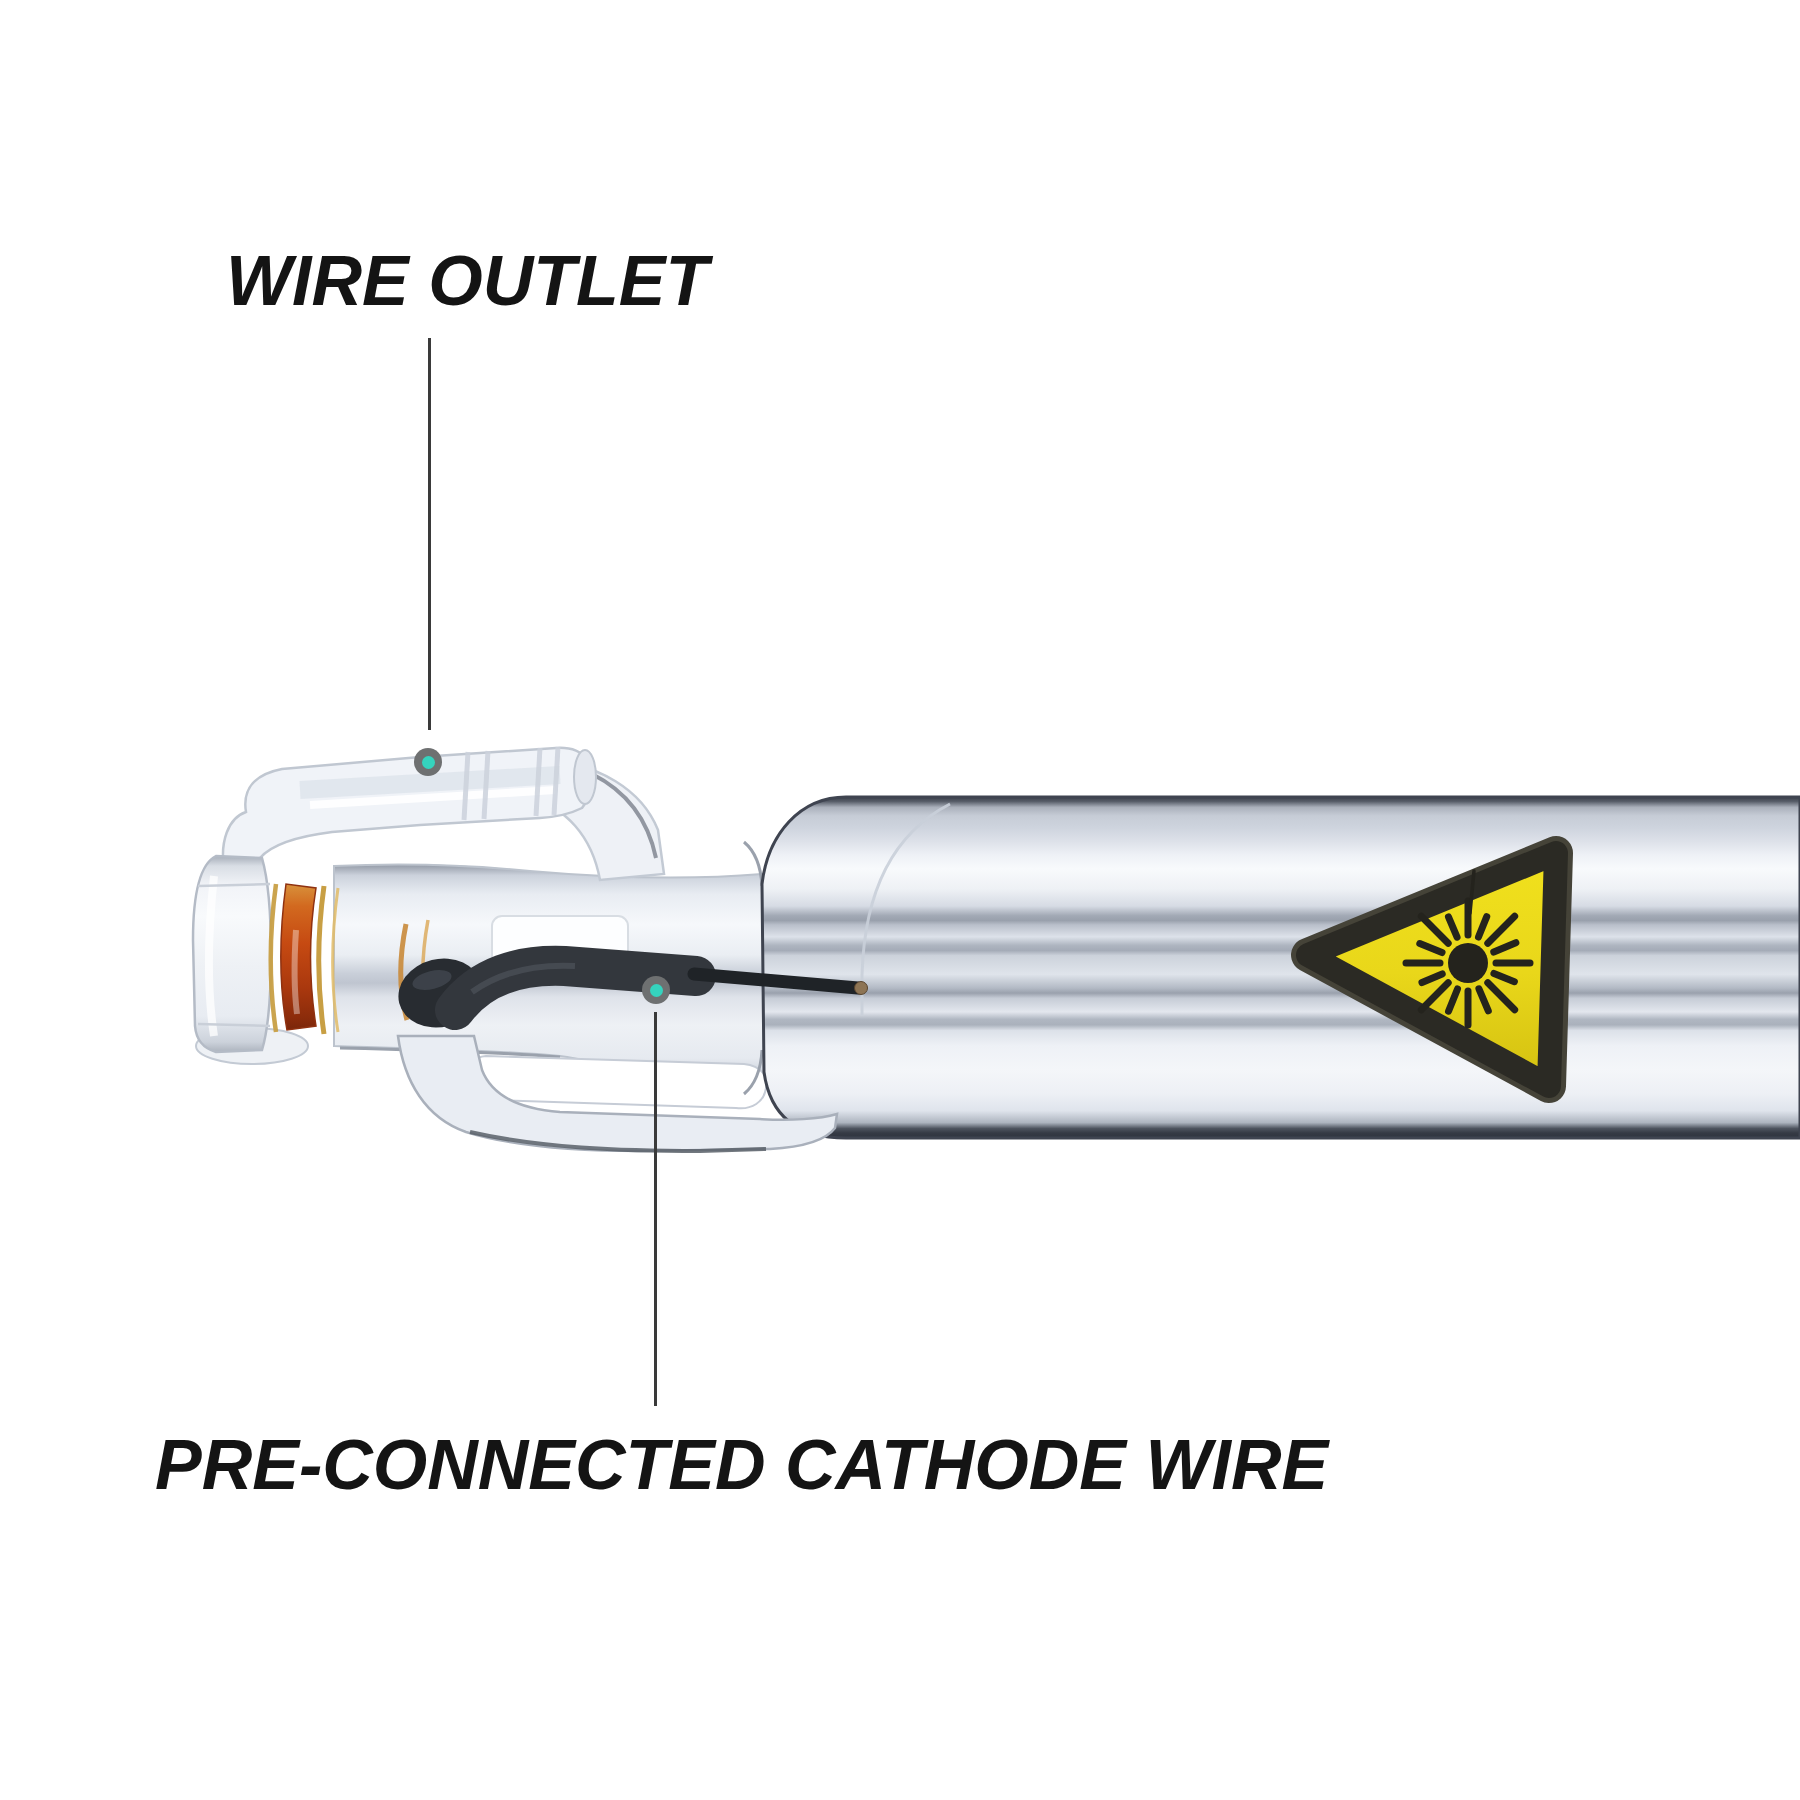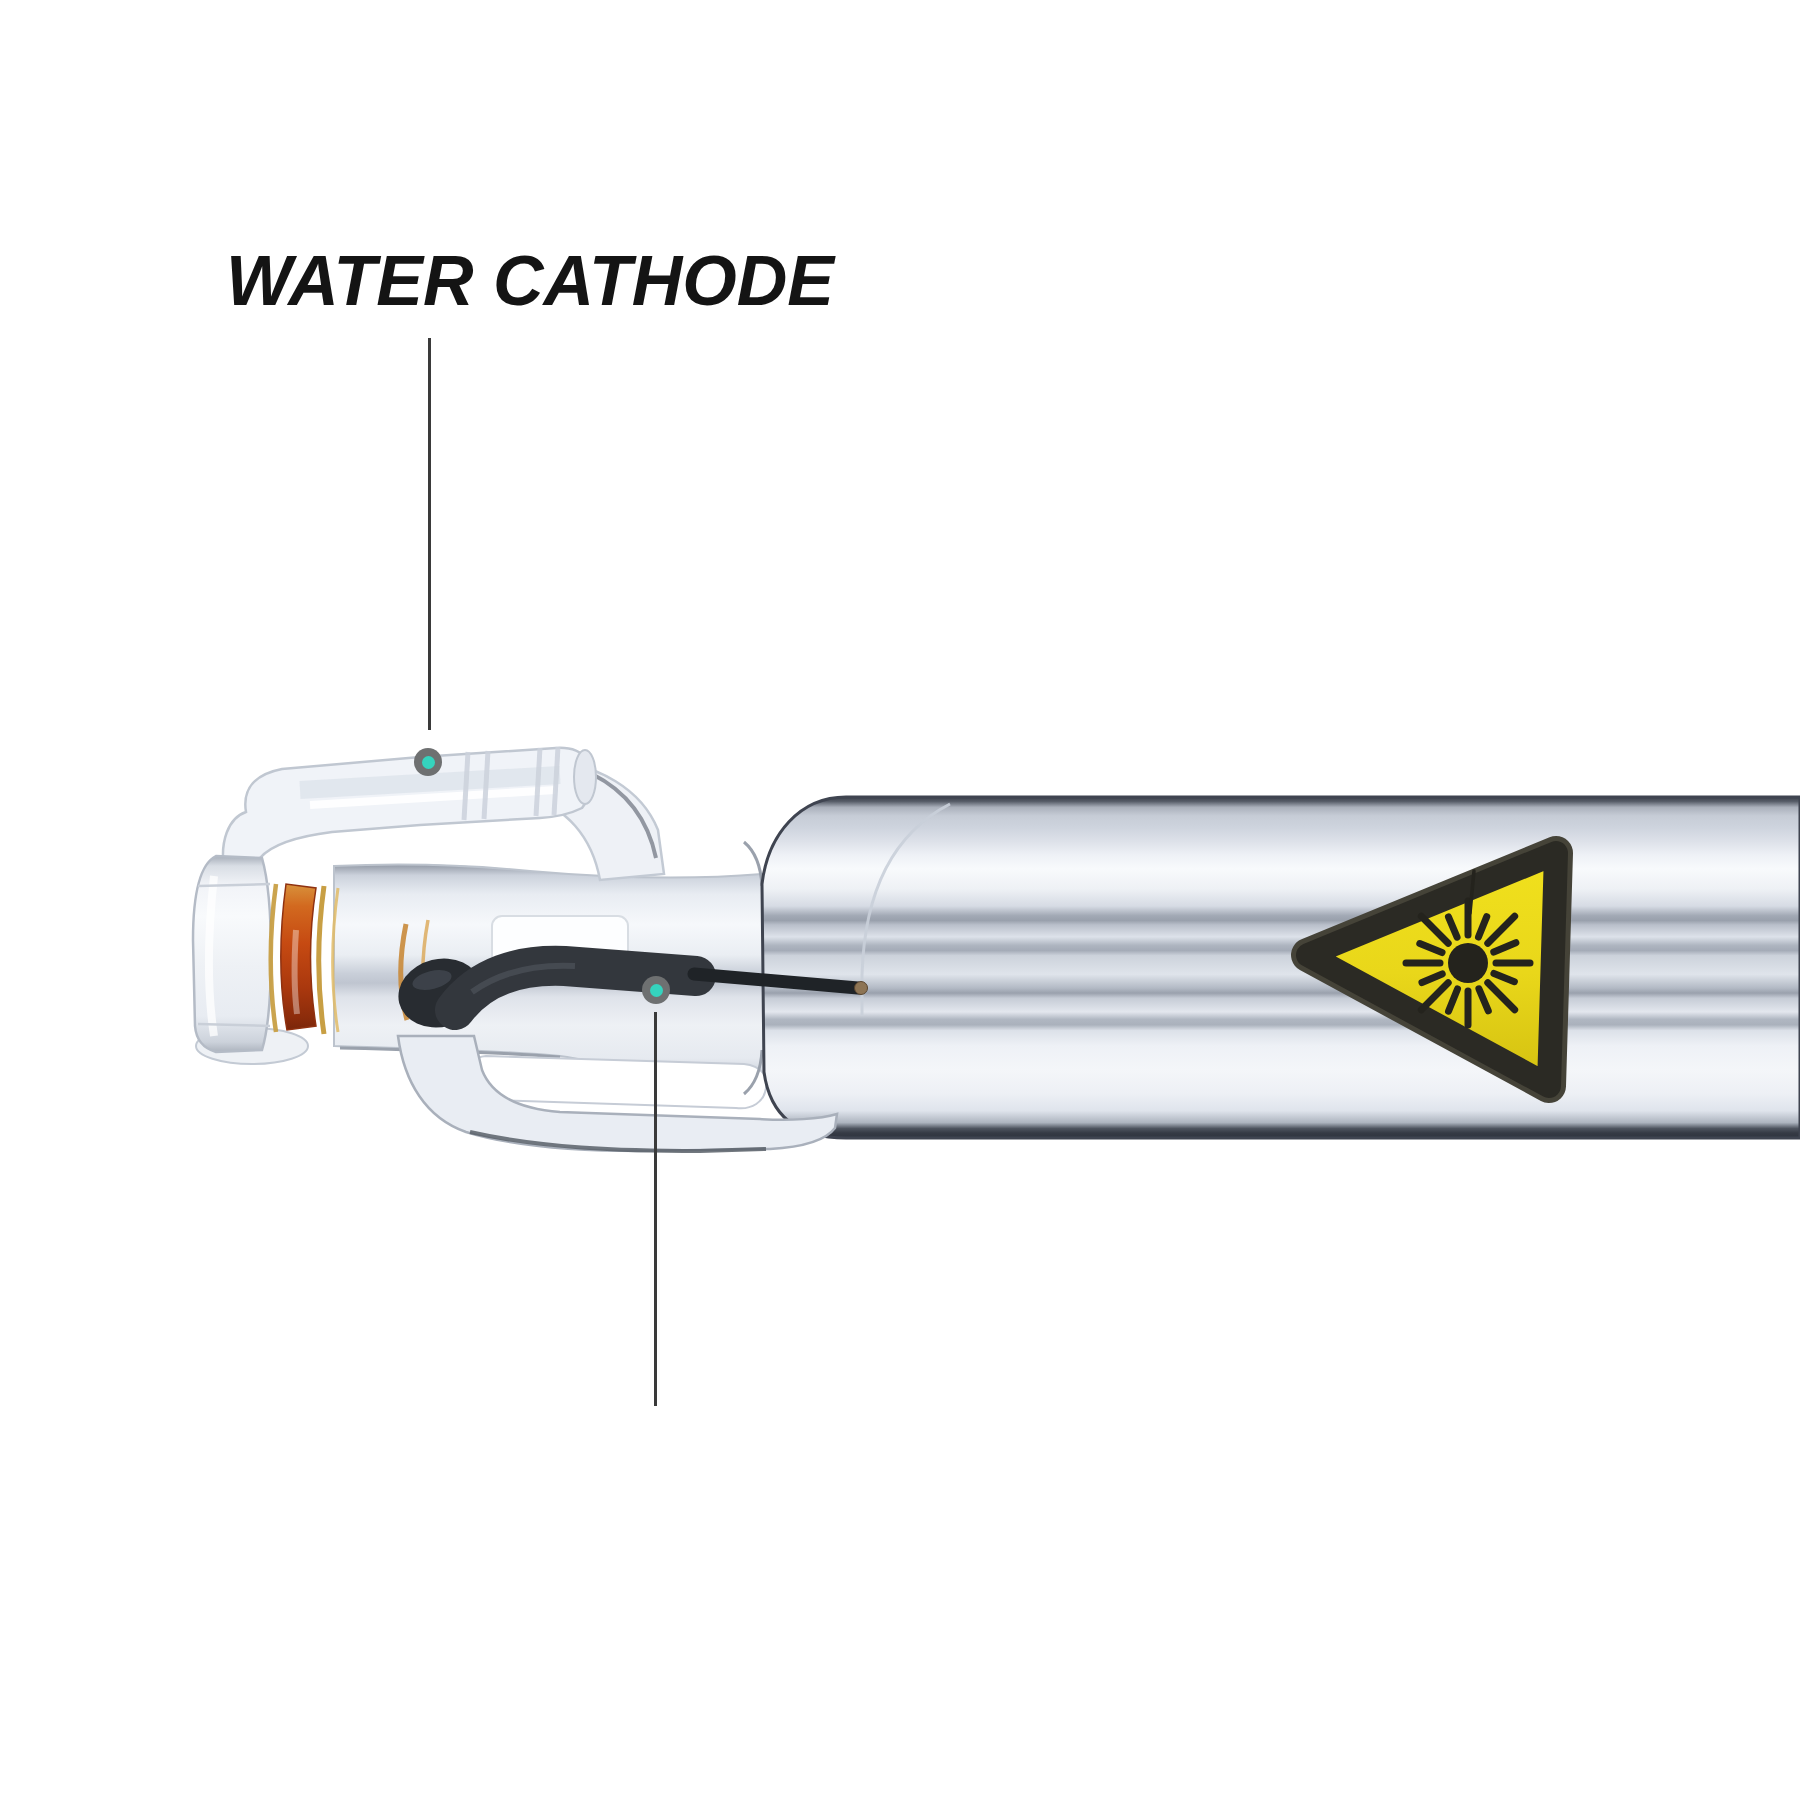--- a/index.html
+++ b/index.html
@@ -198,24 +198,25 @@
         <line x1="0" y1="-28" x2="0" y2="-50" transform="rotate(247)"></line>
         <line x1="0" y1="-28" x2="0" y2="-62" transform="rotate(270)"></line>
         <line x1="0" y1="-28" x2="0" y2="-52" transform="rotate(292)"></line>
         <line x1="0" y1="-28" x2="0" y2="-66" transform="rotate(315)"></line>
         <line x1="0" y1="-28" x2="0" y2="-50" transform="rotate(337)"></line>
         <line x1="2" y1="-50" x2="6" y2="-92" stroke-width="3.5"></line>
       </g>
     </g>
   </svg>
 
-  <div class="callout-label" id="label-water-outlet">WATER CATHODE</div>
+  <div class="callout-label" id="label-water-outlet">WIRE OUTLET</div>
   <div class="leader-line" id="line-water-outlet"></div>
   <div class="marker-dot" id="dot-water-outlet">
     <div class="core"></div>
   </div>
 
   <div class="leader-line" id="line-cathode-wire"></div>
   <div class="marker-dot" id="dot-cathode-wire">
     <div class="core"></div>
   </div>
+  <div class="callout-label" id="label-cathode-wire">PRE-CONNECTED CATHODE WIRE</div>
 
 </div>
 
 </body></html>

